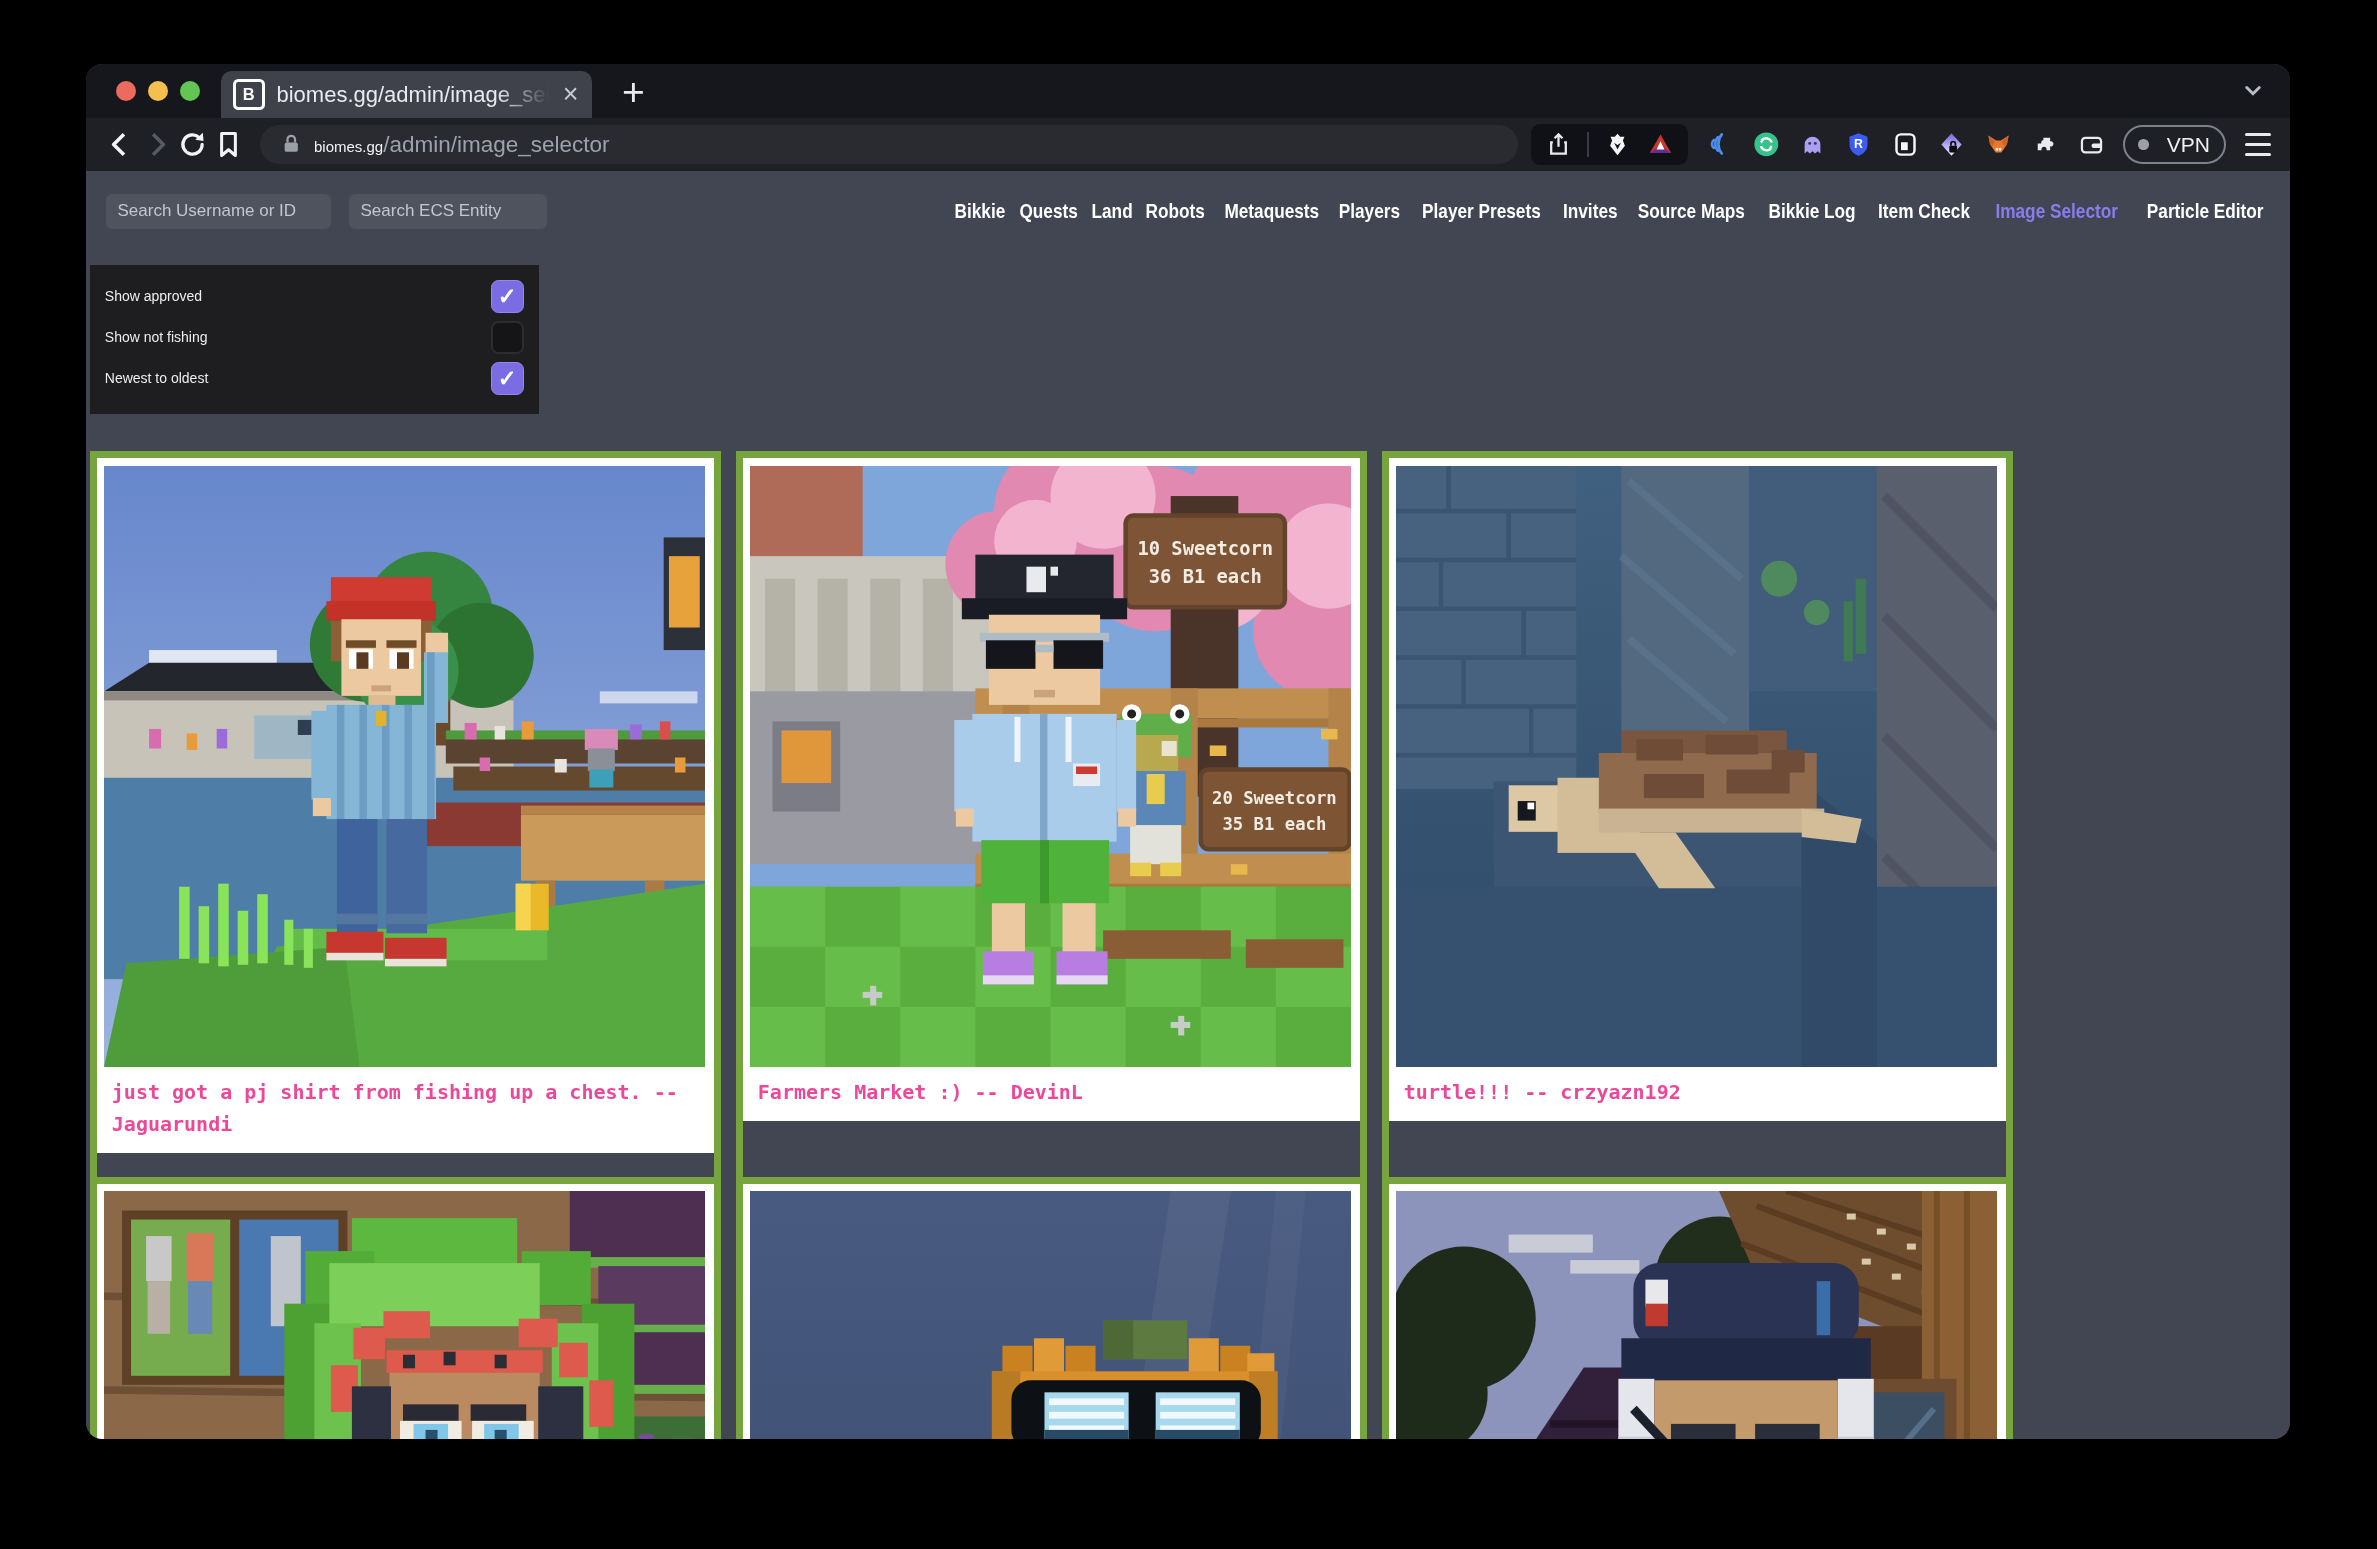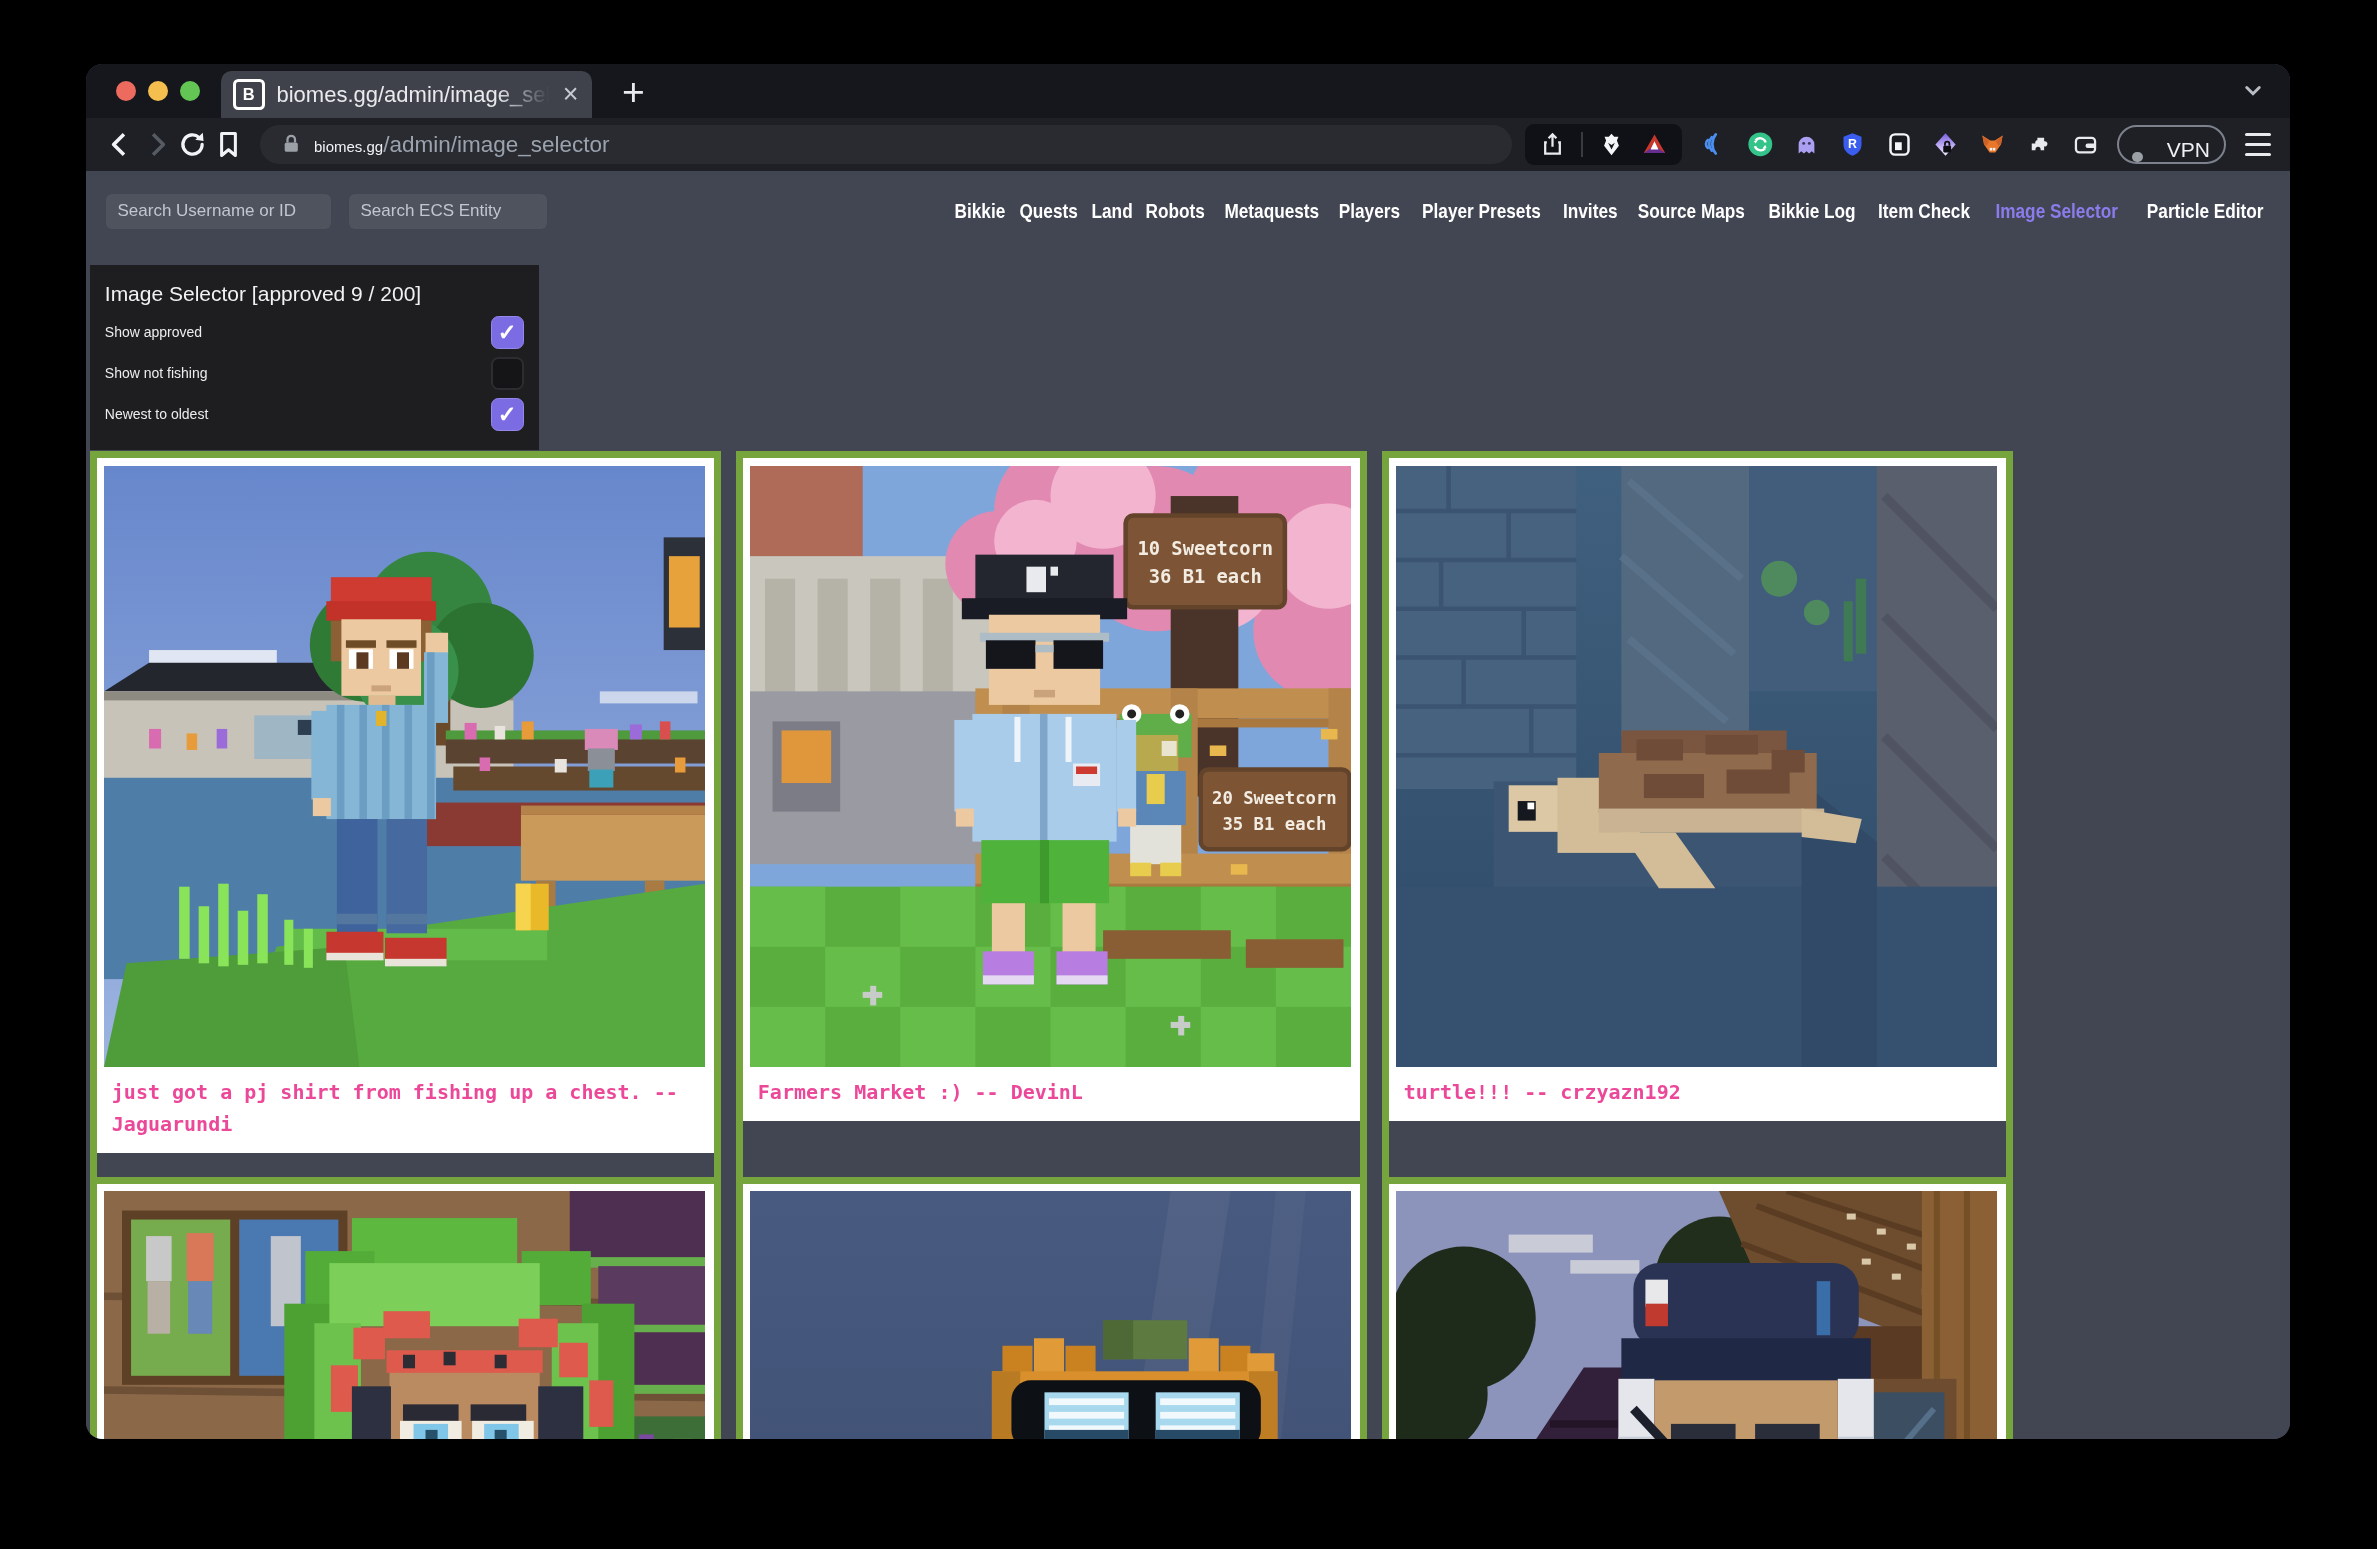--- a/index.html
+++ b/index.html
@@ -27,21 +27,21 @@
   .toolbar{height:53px;background:#1e2026;display:flex;align-items:center;padding:0 16.5px;}
   .tbtn{width:36px;height:36px;display:grid;place-items:center;flex:none;}
   .urlbar{flex:0 1 1255px;height:39px;margin:0 13.5px;background:#2a2b31;border-radius:19.5px;
           display:flex;align-items:center;padding:0 19.5px;gap:12px;min-width:0;}
   .url-domain{color:#f1f3f6;font-size:15px;}
   .url-path{color:#9aa2ad;font-size:22.5px;}
   .right-tools{margin-left:auto;display:flex;align-items:center;gap:16.5px;}
   .brave-pill{background:#101116;border-radius:9px;height:41px;display:flex;align-items:center;gap:13.5px;padding:0 12px;}
   .vdiv{width:2.3px;height:25.5px;background:#3a3b42;}
   .ext{width:30px;height:30px;display:grid;place-items:center;}
-  .vpn{display:flex;align-items:flex-end;gap:24px;border:2.3px solid #7d818c;border-radius:19.5px;height:35px;padding:0 13.5px;}
+  .vpn{display:flex;align-items:center;gap:18px;border:2.3px solid #7d818c;border-radius:19.5px;height:35px;padding:0 13.5px;}
   .vpn-dot{width:10.5px;height:10.5px;border-radius:50%;background:#9aa0a6;}
   .vpn-label{color:#eef0f3;font-size:21px;}
   .menu-btn{display:flex;flex-direction:column;gap:6.8px;padding:3px;}
   .menu-btn i{display:block;width:25.5px;height:3px;border-radius:1.5px;background:#e8eaed;}
 
   
   .page{position:absolute;top:107px;left:0;right:0;bottom:0;background:#424653;}
   .header-row{display:flex;align-items:center;padding:22.5px 13.5px 0 19.5px;gap:18px;}
   .search{width:201px;height:35px;background:#4f535e;border:none;border-radius:6px;color:#e8eaee;
           font-size:17px;padding:0 12px;font-family:"Liberation Sans",sans-serif;outline:none;flex:none;}
@@ -249,21 +249,20 @@
         <span class="nav-item">Invites</span>
         <span class="nav-item">Source Maps</span>
         <span class="nav-item">Bikkie Log</span>
         <span class="nav-item">Item Check</span>
         <span class="nav-item active">Image Selector</span>
         <span class="nav-item">Particle Editor</span>
       </div>
     </div>
 
     <div class="filter-panel">
-      <div class="fp-title">Image Selector [approved 9 / 200]</div>
       <div class="fp-row">
         <span class="fp-label">Show approved</span>
         <span class="cb on"></span>
       </div>
       <div class="fp-row">
         <span class="fp-label">Show not fishing</span>
         <span class="cb off"></span>
       </div>
       <div class="fp-row">
         <span class="fp-label">Newest to oldest</span>

